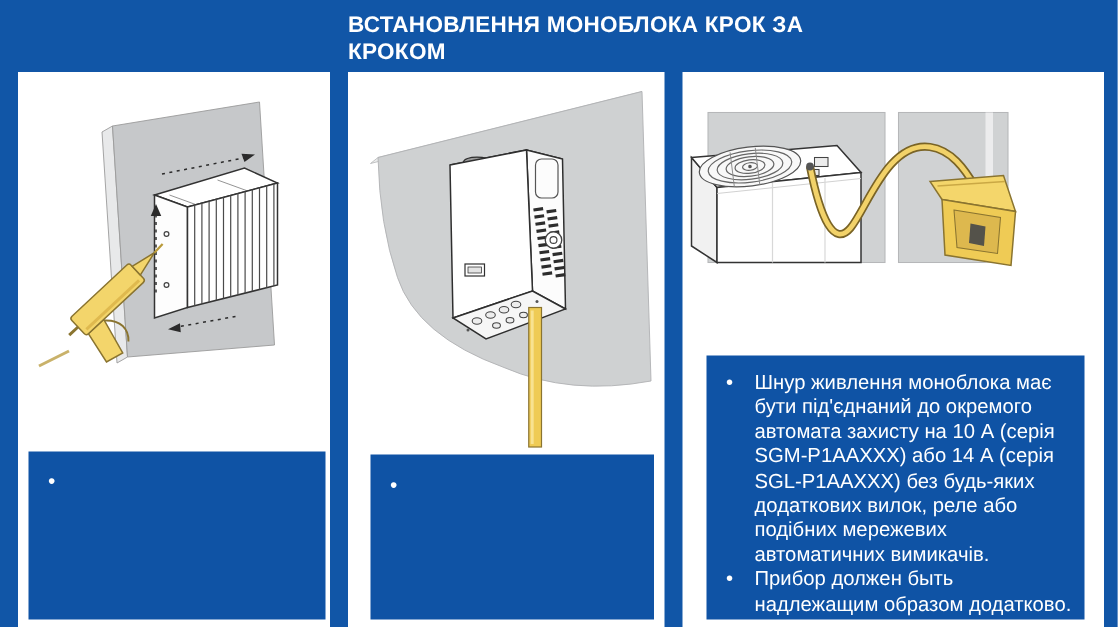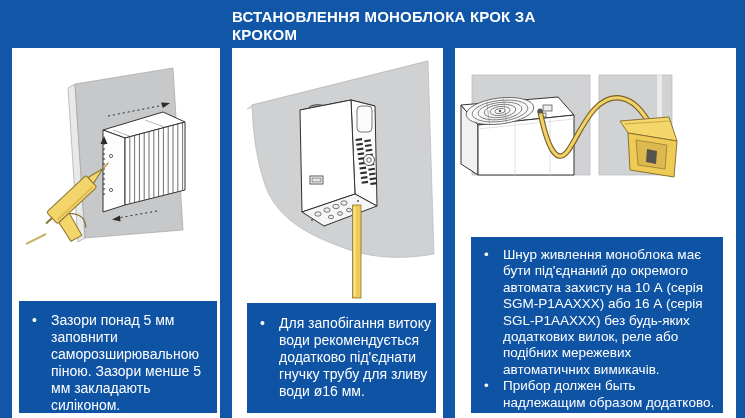--- a/index.html
+++ b/index.html
@@ -91,26 +91,20 @@
           <rect x="0" y="-8" width="54" height="16" rx="2"></rect>
           <line x1="3" y1="5" x2="51" y2="5" stroke="#DFB94E" stroke-width="2"></line>
           <polygon points="54,-5 71,-1.5 54,3"></polygon>
           <line x1="71" y1="-1.5" x2="79" y2="-2" stroke="#B99A3A" stroke-width="1.5"></line>
         </g>
       </g>
     </svg>
     <div class="callout" id="box1">
       <div class="bullet">
         <span class="dot">•</span>
-        <span class="lines">Зазори понад 5 мм
-заповнити
-саморозширювальною
-піною. Зазори менше 5
-мм закладають
-силіконом.</span>
       </div>
     </div>
   </section>
 
   <section class="panel" id="panel2">
     <svg class="illus" width="211" height="255" viewBox="0 0 211 255">
 
       <g>
         <polygon points="15,61 191,17 196,13 20,57" fill="#EBECEC" stroke="#B0B1B3" stroke-width="0.5"></polygon>
         <path d="M 20,57 L 196,13 L 202,206 Q 148,216 104,197 Q 46,176 33,137 Q 21,102 20,57 Z" fill="#CFD1D2" stroke="#B0B1B3" stroke-width="0.6"></path>
@@ -163,25 +157,20 @@
       </g>
 
       <g>
         <rect x="120.5" y="157" width="8.5" height="93" fill="#EFCB55" stroke="#8A7430" stroke-width="0.8"></rect>
         <line x1="122.8" y1="159" x2="122.8" y2="248" stroke="#F8E291" stroke-width="2"></line>
       </g>
     </svg>
     <div class="callout" id="box2">
       <div class="bullet">
         <span class="dot">•</span>
-        <span class="lines">Для запобігання витоку
-води рекомендується
-додатково під'єднати
-гнучку трубу для зливу
-води ø16 мм.</span>
       </div>
     </div>
   </section>
 
   <section class="panel" id="panel3">
     <svg class="illus" width="281" height="189" viewBox="0 0 281 189">
 
       <g fill="#D0D2D3" stroke="#B6B7B9" stroke-width="0.7">
         <rect x="17" y="27" width="118" height="100"></rect>
         <rect x="144" y="27" width="73" height="100"></rect>
@@ -223,21 +212,21 @@
         <polygon points="181,92 212,97 210,121 183,117" fill="#DDB84E" stroke-width="0.7"></polygon>
         <polygon points="192,101 202,103 201,116 191,114" fill="#54524A" stroke="none"></polygon>
       </g>
     </svg>
     <div class="callout" id="box3">
       <div class="bullet">
         <span class="dot">•</span>
         <span class="lines">Шнур живлення моноблока має
 бути під'єднаний до окремого
 автомата захисту на 10 А (серія
-SGM-P1AAXXX) або 16 А (серія
+SGM-P1AAXXX) або 14 А (серія
 SGL-P1AAXXX) без будь-яких
 додаткових вилок, реле або
 подібних мережевих
 автоматичних вимикачів.</span>
       </div>
       <div class="bullet">
         <span class="dot">•</span>
         <span class="lines">Прибор должен быть
 надлежащим образом додатково.</span>
       </div>

